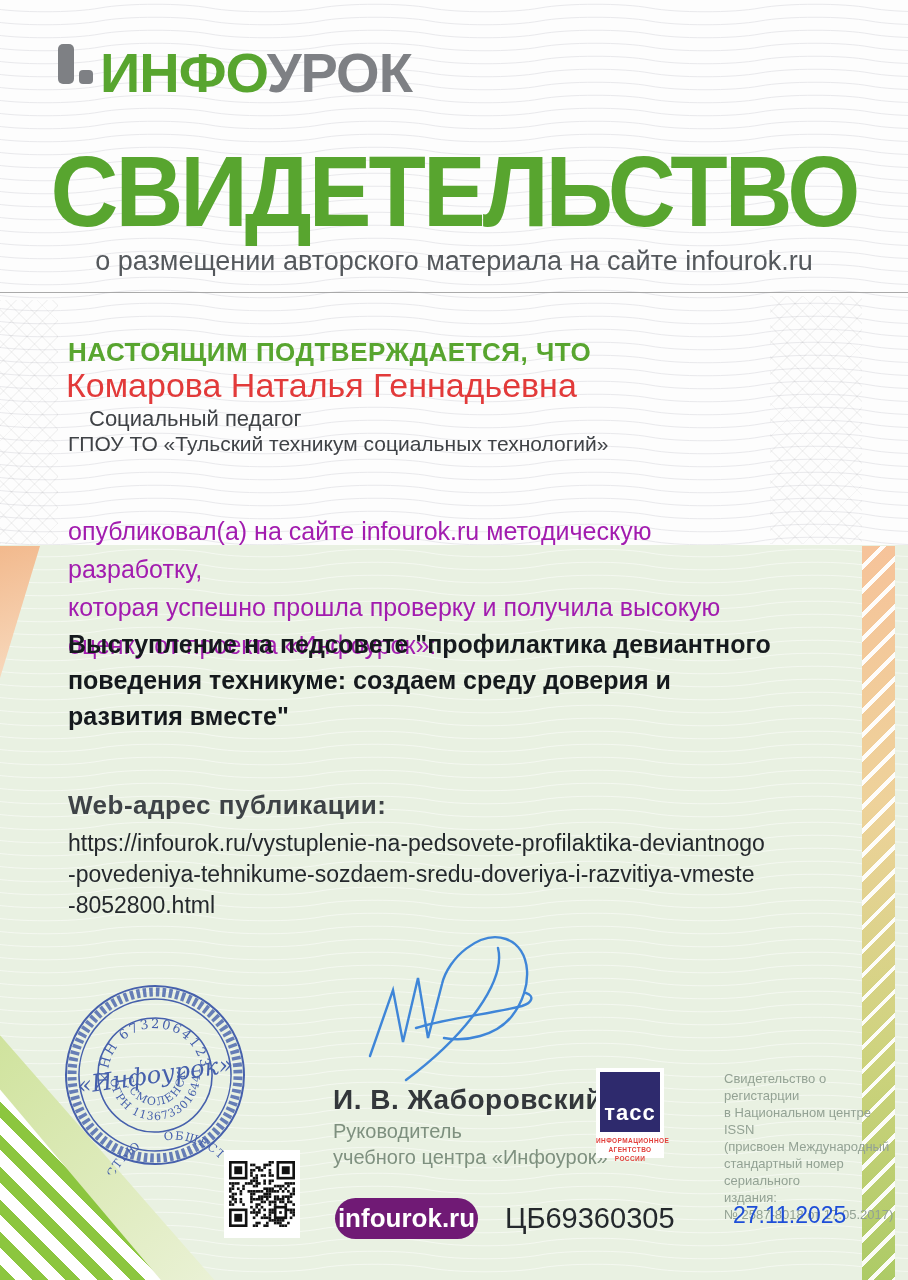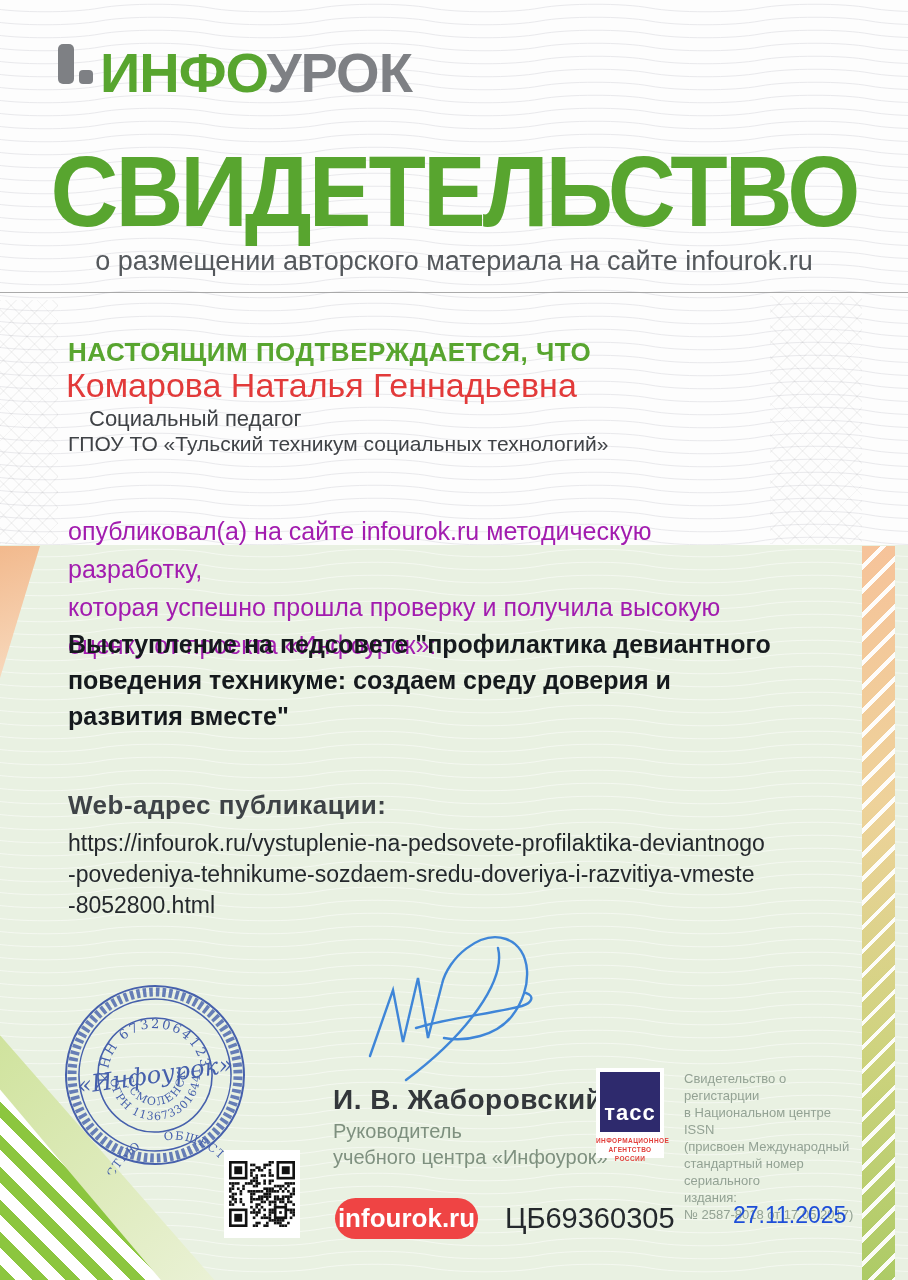--- a/index.html
+++ b/index.html
@@ -67,25 +67,25 @@
   .signer-role1{left:333px;top:1120px;font-size:20px;color:#7e907f;}
   .signer-role2{left:333px;top:1146px;font-size:20px;color:#7e907f;}
 
   
   .tass-card{left:596px;top:1068px;width:68px;height:90px;background:#ffffff;}
   .tass-square{position:absolute;left:4px;top:4px;width:60px;height:60px;background:#2e2a6d;}
   .tass-word{position:absolute;left:0;bottom:6px;width:100%;text-align:center;color:#fff;
       font-size:22px;font-weight:bold;letter-spacing:1px;}
   .tass-caption{position:absolute;left:0;top:68px;width:100%;text-align:center;
       font-size:6.5px;line-height:9px;color:#e2403c;letter-spacing:.4px;font-weight:bold;}
-  .issn{left:684px;top:1070px;width:172px;font-size:13px;line-height:17px;color:#93a294;}
+  .issn{left:724px;top:1070px;width:172px;font-size:13px;line-height:17px;color:#93a294;}
 
   
   .qr-card{left:224px;top:1150px;width:76px;height:88px;background:#fff;display:flex;align-items:center;justify-content:center;}
-  .site-btn{left:335px;top:1198px;width:143px;height:41px;border-radius:21px;background:#ef4444;
+  .site-btn{left:335px;top:1198px;width:143px;height:41px;border-radius:21px;background:#701a75;
       color:#fff;font-size:26px;font-weight:bold;text-align:center;line-height:41px;}
   .cert-no{left:505px;top:1202px;font-size:29px;color:#24282c;}
   .cert-date{left:733px;top:1202px;font-size:23px;color:#1d4ed8;}
 
   svg text{font-family:"DejaVu Serif","Liberation Serif",serif;}
 </style>
 </head>
 <body>
 
 <div class="page">

